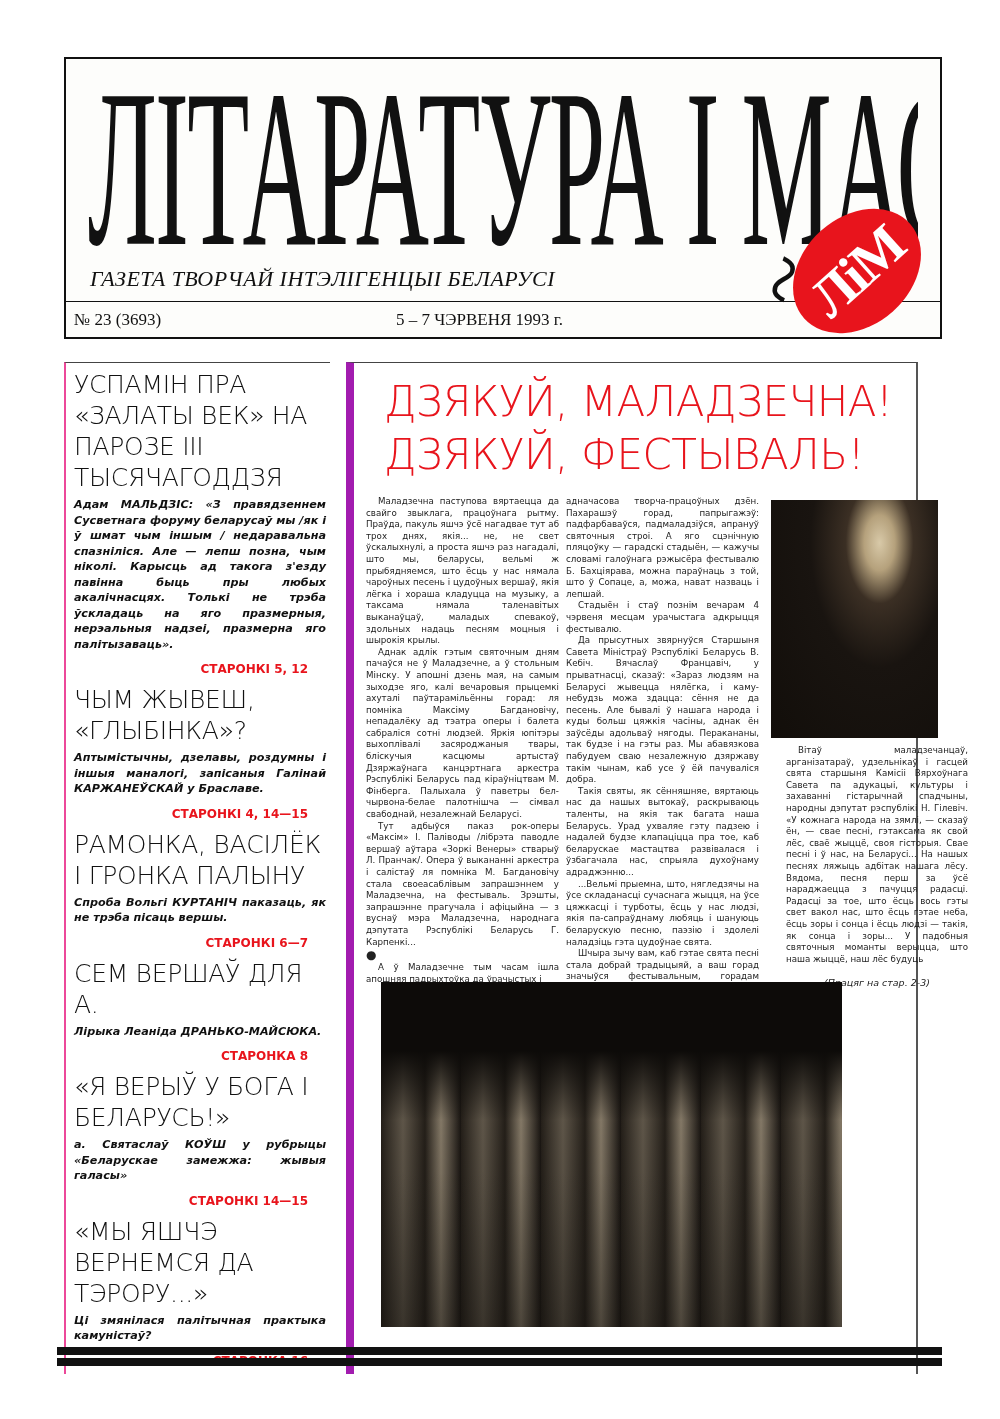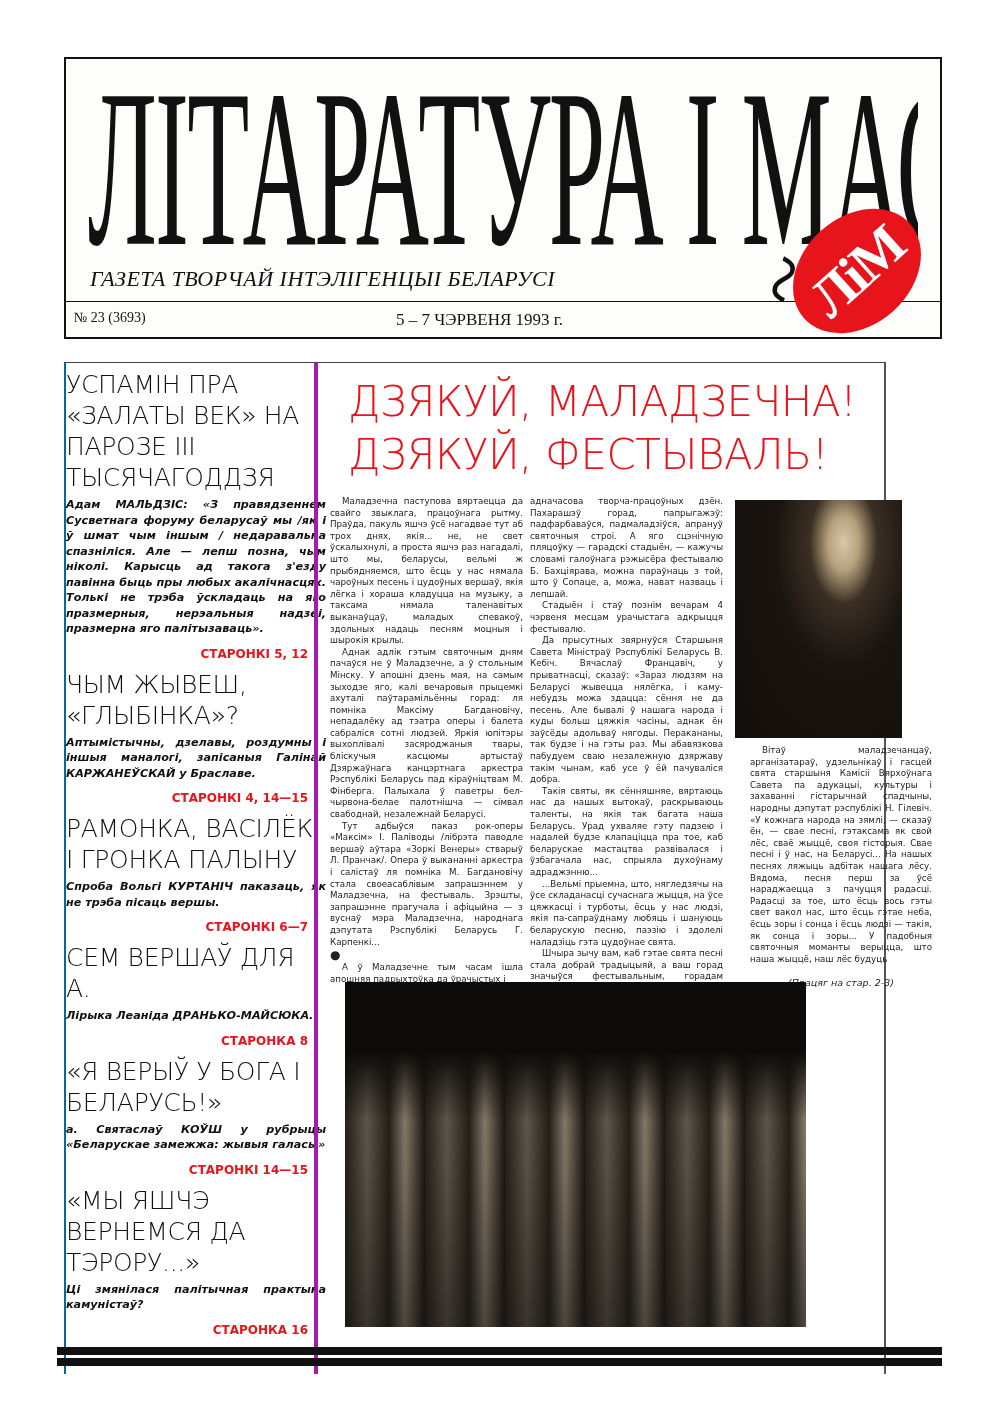--- a/index.html
+++ b/index.html
@@ -5,29 +5,29 @@
   * { box-sizing: border-box; margin: 0; padding: 0; }
   html, body { width: 1000px; height: 1419px; background: #ffffff; overflow: hidden; }
   body { position: relative; font-family: "DejaVu Sans", sans-serif; color: #111; }
 
   
   .masthead { position: absolute; left: 64px; top: 57px; width: 878px; height: 282px; border: 2px solid #111; background: #fdfdfb; }
   .mast-title { position: absolute; left: 22px; top: 6px; width: 830px; height: 210px; overflow: hidden; }
   .mast-title span { display: block; font-family: "Liberation Serif", serif; font-size: 118px; line-height: 210px; letter-spacing: -2px; white-space: nowrap; transform: scaleY(1.9) scaleX(0.86); transform-origin: left center; color: #111; }
   .mast-subtitle { position: absolute; left: 24px; top: 207px; font-family: "Liberation Serif", serif; font-style: italic; font-size: 22px; letter-spacing: 0.5px; color: #111; }
   .mast-bottom { position: absolute; left: 0; top: 242px; width: 100%; height: 36px; border-top: 1.5px solid #111; }
-  .issue-number { position: absolute; left: 8px; top: 8px; font-family: "Liberation Serif", serif; font-size: 14px; }
+  .issue-number { position: absolute; left: 8px; top: 8px; font-family: "Liberation Serif", serif; font-size: 17px; }
   .issue-date { position: absolute; left: 330px; top: 8px; font-family: "Liberation Serif", serif; font-size: 17px; }
   .tilde { position: absolute; left: 693px; top: 175px; font-family: "Liberation Serif", serif; font-size: 90px; line-height: 1; transform: rotate(-70deg); color: #111; }
   .logo { position: absolute; left: 786px; top: 217px; width: 142px; height: 108px; background: #e8141c; border-radius: 50%; transform: rotate(-42deg); display: flex; align-items: center; justify-content: center; }
   .logo span { font-family: "Liberation Serif", serif; font-weight: bold; font-size: 56px; color: #fff; letter-spacing: -2px; }
 
   
-  .left-col { position: absolute; left: 64px; top: 362px; width: 266px; height: 1012px; border-left: 2px solid #0369a1; border-top: 1.5px solid #444; padding: 6px 4px 0 0; }
-  .center-col { position: absolute; left: 314px; top: 362px; width: 572px; height: 1012px; border-left: 4px solid #a21caf; border-top: 1.5px solid #444; border-right: 2px solid #555; }
+  .left-col { position: absolute; left: 64px; top: 362px; width: 266px; height: 1012px; border-left: 2px solid #ec4899; border-top: 1.5px solid #444; padding: 6px 4px 0 8px; }
+  .center-col { position: absolute; left: 346px; top: 362px; width: 572px; height: 1012px; border-left: 8px solid #a21caf; border-top: 1.5px solid #444; border-right: 2px solid #555; }
   .bottom-rule1 { position: absolute; left: 57px; top: 1347px; width: 885px; height: 8px; background: #111; }
   .bottom-rule2 { position: absolute; left: 57px; top: 1358px; width: 885px; height: 8px; background: #111; }
 
   .teaser-title { font-family: "DejaVu Sans", sans-serif; font-weight: 300; font-size: 25px; line-height: 31px; letter-spacing: -0.3px; color: #111; font-stretch: condensed; }
   .teaser-desc { font-family: "DejaVu Sans", sans-serif; font-style: italic; font-weight: bold; font-size: 11.2px; line-height: 15.5px; text-align: justify; margin-top: 4px; color: #111; }
   .teaser-pages { font-family: "DejaVu Sans", sans-serif; font-weight: bold; font-size: 12px; color: #e8141c; text-align: right; margin: 10px 18px 8px 0; }
 
   .headline { position: absolute; left: 30px; top: 12px; width: 560px; font-family: "DejaVu Sans", sans-serif; font-weight: 300; font-size: 42px; line-height: 53px; color: #e8141c; letter-spacing: -0.5px; }
   .article-col { position: absolute; top: 133px; width: 193px; font-family: "DejaVu Sans", sans-serif; font-size: 8.7px; line-height: 11.6px; text-align: justify; color: #222; }
   .article-col p { text-indent: 12px; }

